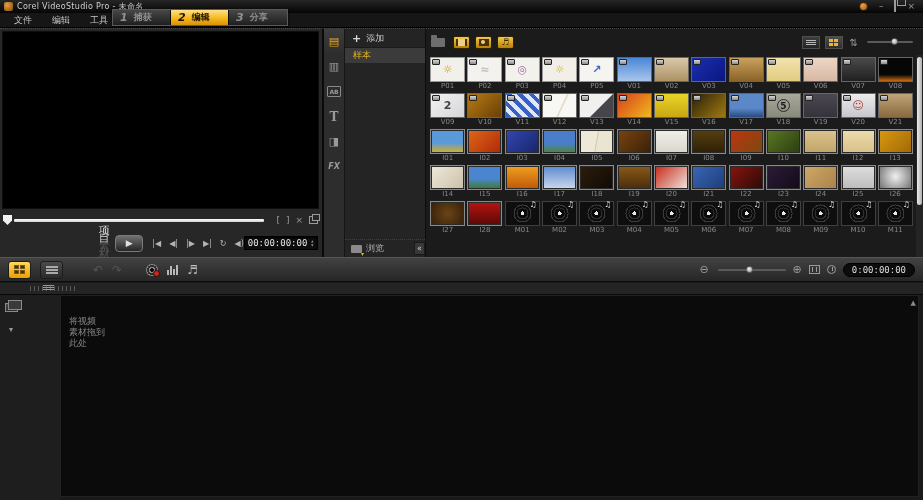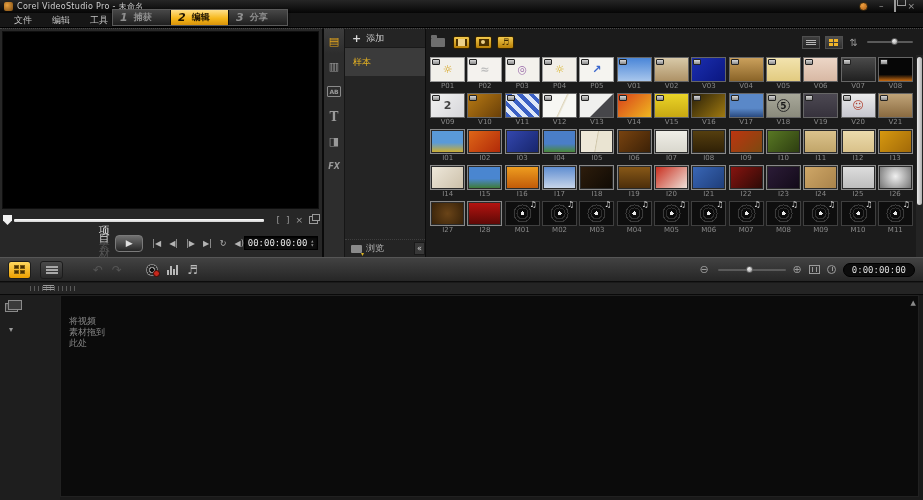--- a/index.html
+++ b/index.html
@@ -50,21 +50,21 @@
   .nav-item{height:25px;display:flex;align-items:center;justify-content:center;color:#9a9a9a}
   .nav-item.active{color:#e8a81c;background:linear-gradient(#3d3d3d,#2d2d2d)}
   .nav-item .g{font-size:11px}
   .nav-item .g.box{font-size:6px;font-weight:bold;border:1px solid #8a8a8a;padding:1px 1px;border-radius:1px;letter-spacing:0}
   .nav-item .g.fx{font-size:8px;font-weight:bold;font-style:italic}
   .nav-item .g.serif{font-family:"DejaVu Serif","Liberation Serif",serif;font-size:12px;font-weight:bold}
   
   #gallery{width:81px;background:#242424;border-right:1px solid #0d0d0d;display:flex;flex-direction:column;position:relative}
   .add-row{height:19px;display:flex;align-items:center;padding-left:7px;color:#c8c8c8;border-bottom:1px solid #1a1a1a}
   .add-plus{color:#d8d8d8;font-size:11px;margin-right:5px;font-weight:bold}
-  .folder-row{height:28px;display:flex;align-items:center;padding-left:8px;background:#3b3b3b;color:#e8b422;font-size:9px}
+  .folder-row{height:15px;display:flex;align-items:center;padding-left:8px;background:#3b3b3b;color:#e8b422;font-size:9px}
   .gal-fill{flex:1}
   .browse-row{height:18px;border-top:1px dotted #3f3f3f;display:flex;align-items:center;padding-left:6px;color:#b0b0b0;gap:4px}
   .ico-browse{width:11px;height:8px;background:#8a8a8a;border-radius:1px;position:relative}
   .ico-browse::after{content:'▾';position:absolute;right:-2px;bottom:-4px;font-size:6px;color:#d8b020}
   .collapse-btn{position:absolute;right:0;bottom:2px;width:11px;height:13px;background:#383838;border:1px solid #1a1a1a;color:#cfcfcf;font-size:8px;display:flex;align-items:center;justify-content:center}
   
   #library{flex:1;background:#1b1b1b;position:relative}
   #lib-head{height:26px;display:flex;align-items:center;padding:0 10px 0 5px;gap:5px}
   .ico-folder{width:14px;height:9px;background:#6e6e6e;border-radius:1px;position:relative;margin-right:3px}
   .ico-folder::before{content:'';position:absolute;left:0;top:-3px;width:6px;height:3px;background:#6e6e6e;border-radius:1px 1px 0 0}

